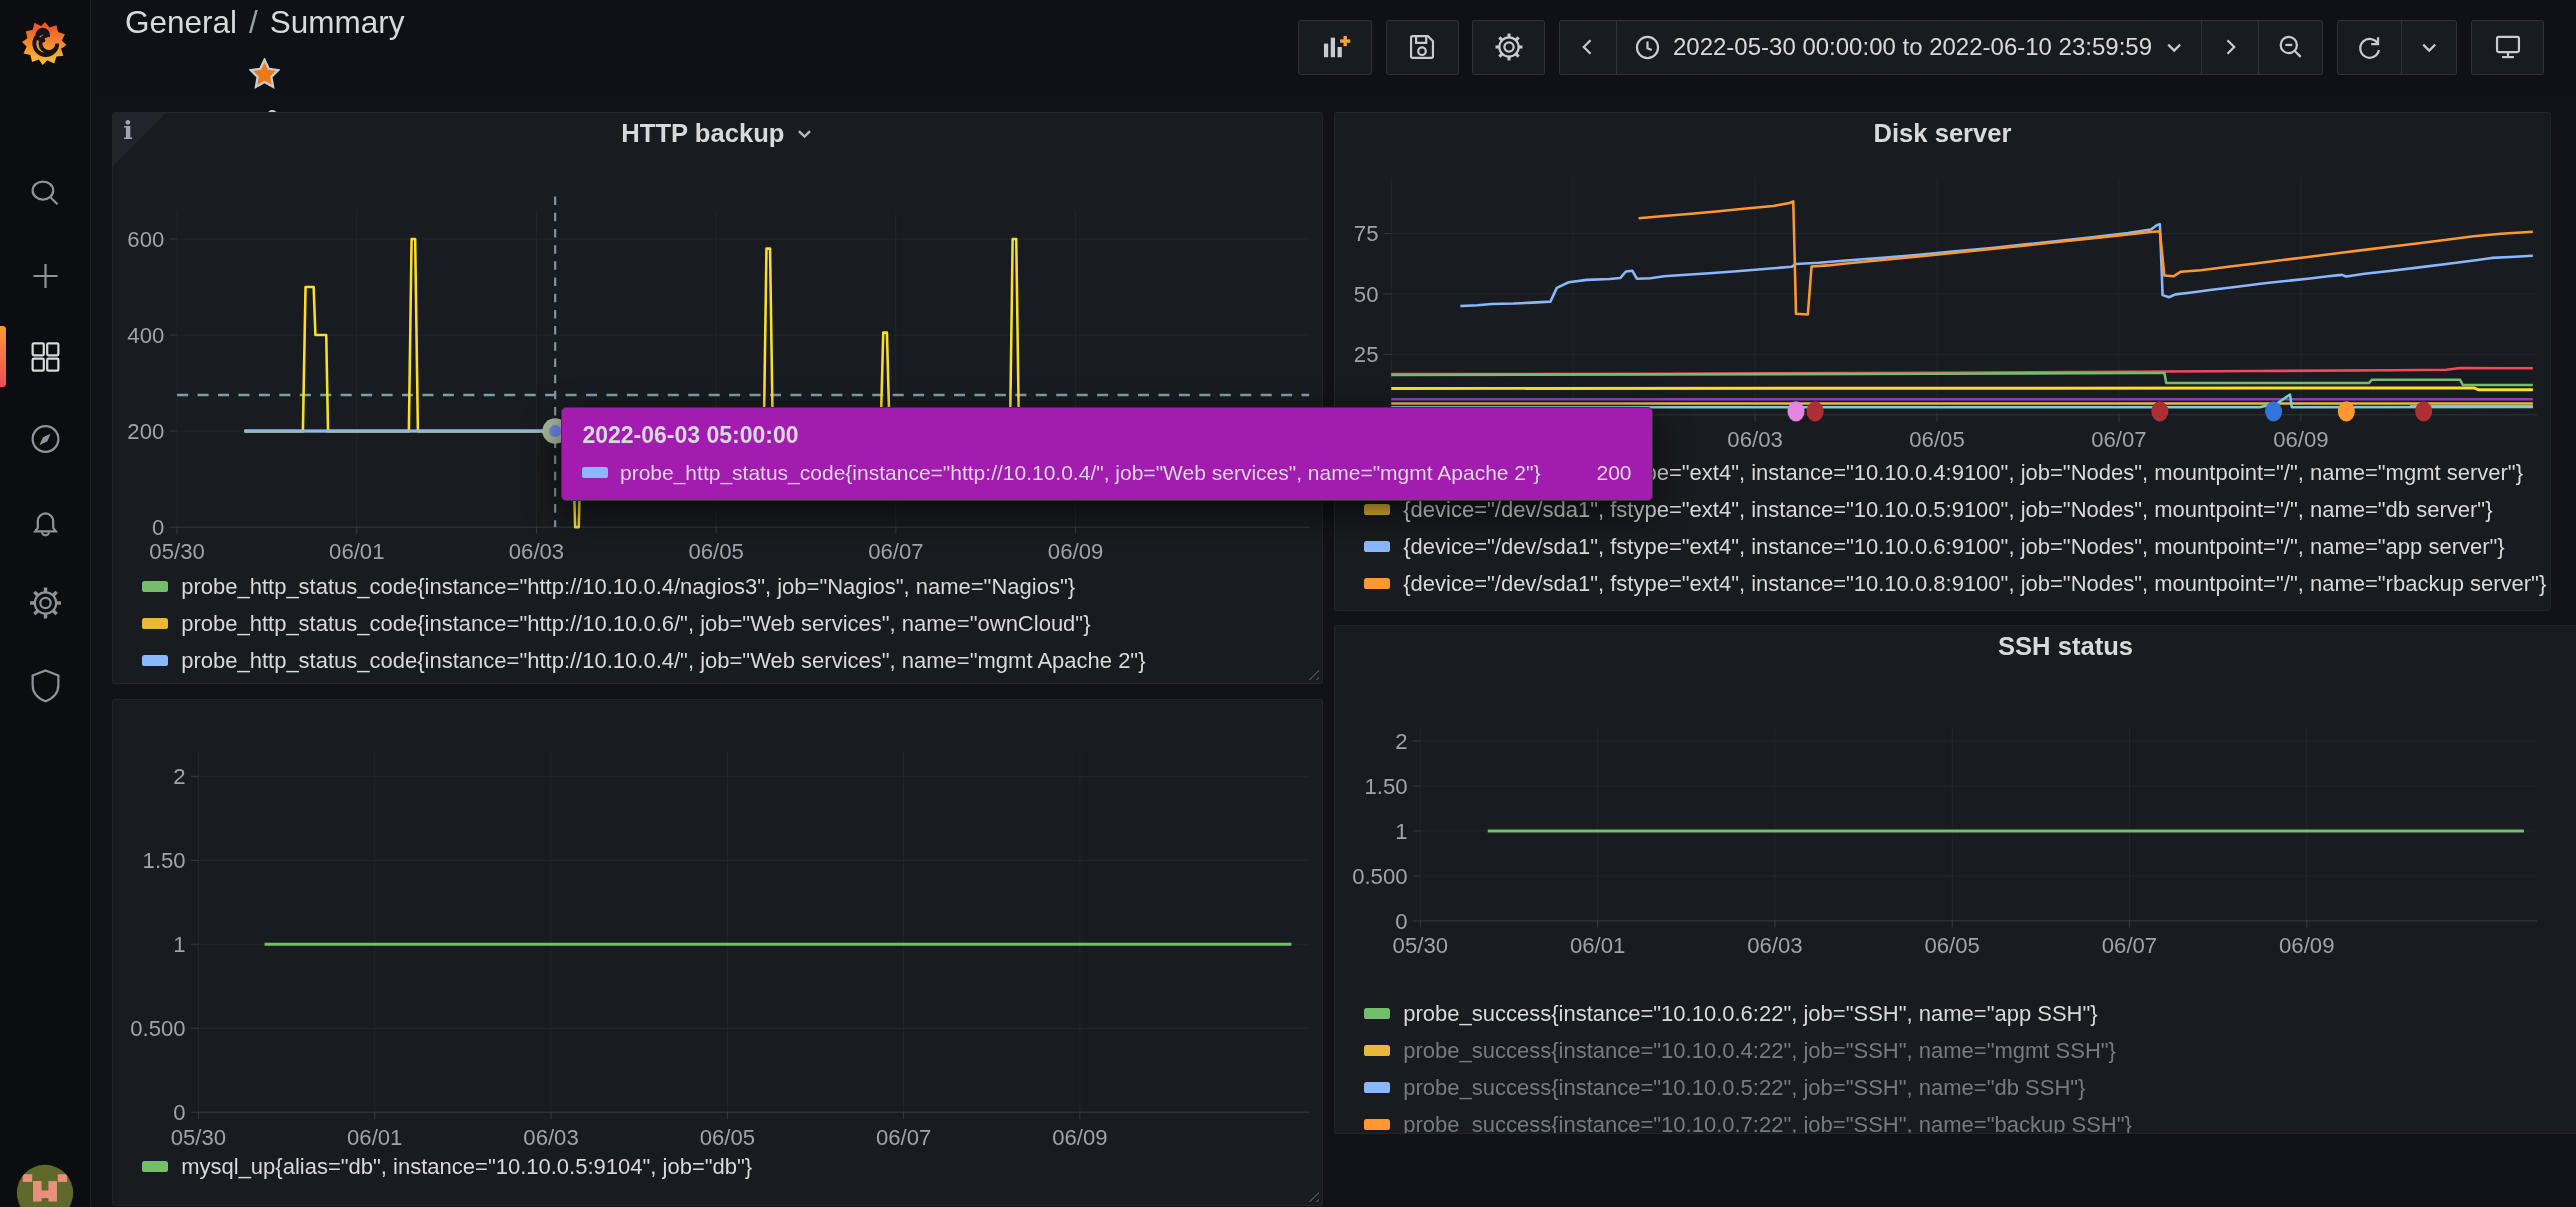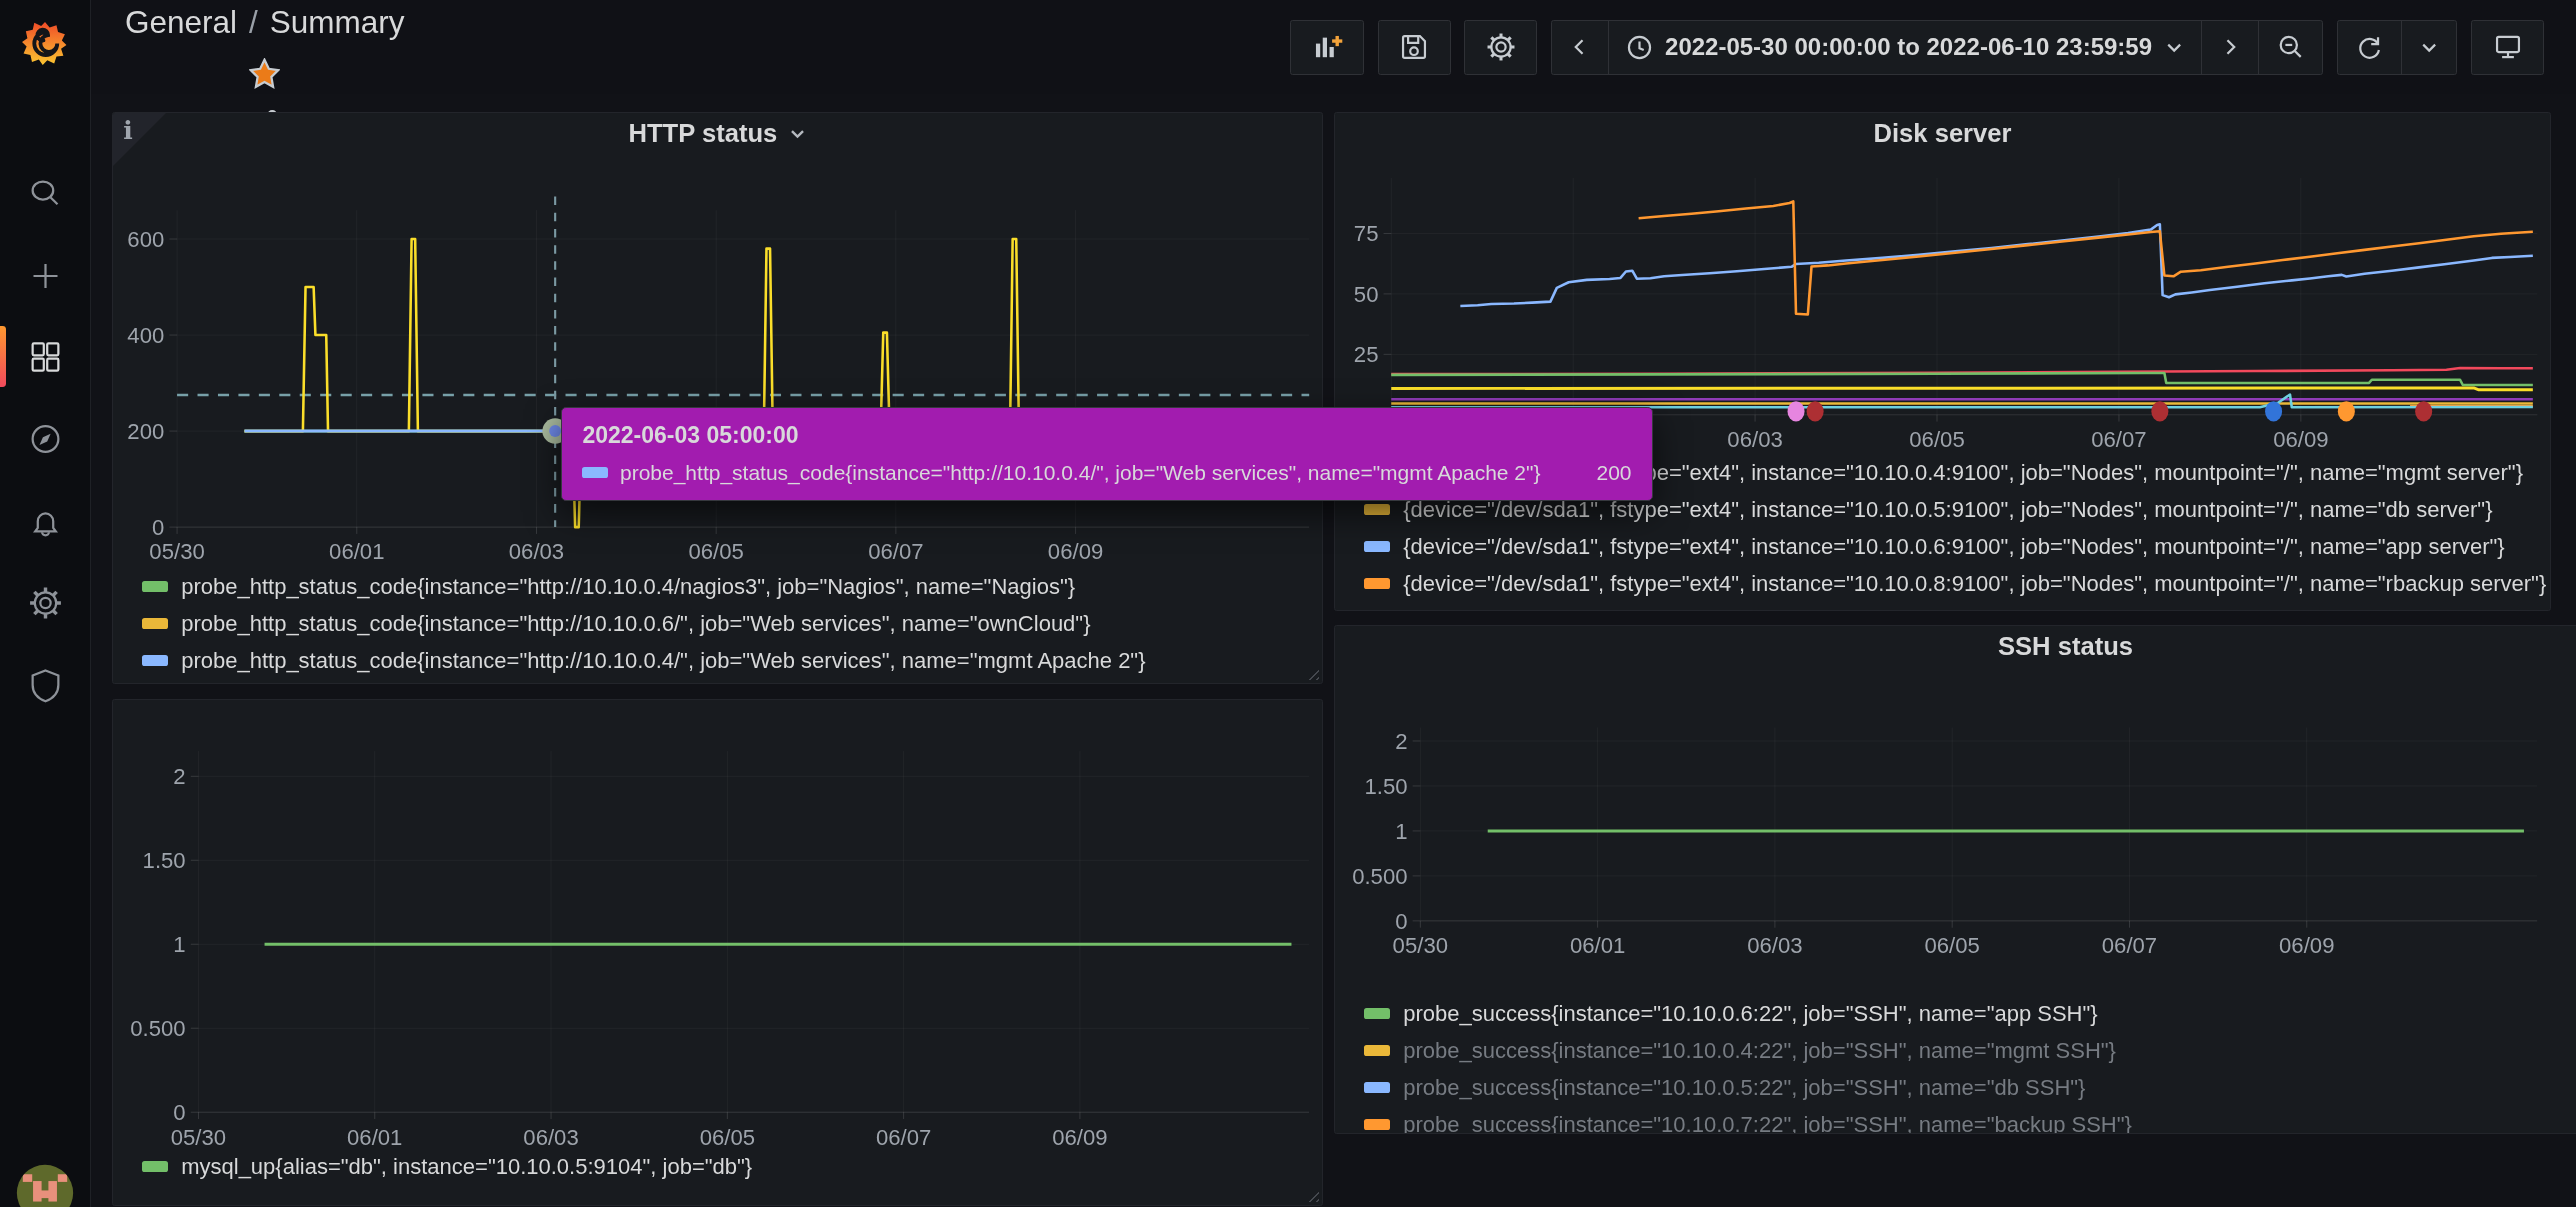--- a/index.html
+++ b/index.html
@@ -33,21 +33,21 @@
   .breadcrumb svg { stroke:#c7ccd1; fill:none; stroke-width:2.6; }
   .crumb-text { font-size:31.5px; font-weight:500; color:#d8d9da; display:flex; gap:12px; align-items:baseline; }
   .crumb-sep { color:#9aa0a8; }
   .toolbar { display:flex; align-items:center; gap:13.6px; }
   .tb-btn {
     height:55px; min-width:73px; padding:0 19px;
     background:#181b1f; border:0.9px solid #2f3136; border-radius:2.6px;
     display:flex; align-items:center; justify-content:center; gap:12px; cursor:pointer;
   }
   .tb-btn svg { stroke:#c7ccd1; fill:none; stroke-width:2.6; }
-  .tb-group { display:flex; align-items:stretch; height:55px; border:0.9px solid #2f3136; border-radius:2.6px; background:#181b1f;font-weight:bold; }
+  .tb-group { display:flex; align-items:stretch; height:55px; border:0.9px solid #2f3136; border-radius:2.6px; background:#181b1f; }
   .tb-seg { display:flex; align-items:center; padding:0 17px; cursor:pointer; }
   .tb-seg + .tb-seg { border-left:0.9px solid #2f3136; }
   .tb-seg svg { stroke:#c7ccd1; fill:none; stroke-width:2.6; }
   .time-text { font-size:24px; color:#d8d9da; margin:0 12px; white-space:nowrap; }
   
   .panel {
     position:absolute; background:#181b1f; border:0.9px solid #23252b; border-radius:2.6px;
     display:flex; flex-direction:column; overflow:hidden;
   }
   .panel-title {
@@ -288,21 +288,21 @@
           <line x1="12" y1="31" x2="26" y2="31"></line>
         </svg>
     </div>
   </div>
 </header>
 
 <section class="panel" style="left:112px; top:112px; width:1211px; height:572px;">
   <span class="corner-tri"></span>
   <span class="info-i">i</span>
   <div class="panel-title">
-    <span>HTTP status</span>
+    <span>HTTP backup</span>
     <svg width="19" height="19" viewBox="0 0 24 24">
         <polyline points="5,9 12,16 19,9"></polyline>
       </svg>
   </div>
   <svg class="chart" width="1210" height="414" viewBox="0 0 1420 486">
       <line x1="75" x2="75" y1="66" y2="438" stroke="rgba(255,255,255,0.055)"></line>
       <line x1="75" x2="75" y1="438" y2="446" stroke="rgba(255,255,255,0.16)"></line>
       <text x="75" y="476" text-anchor="middle">05/30</text>
       <line x1="285.95238095238096" x2="285.95238095238096" y1="66" y2="438" stroke="rgba(255,255,255,0.055)"></line>
       <line x1="285.95238095238096" x2="285.95238095238096" y1="438" y2="446" stroke="rgba(255,255,255,0.16)"></line>

